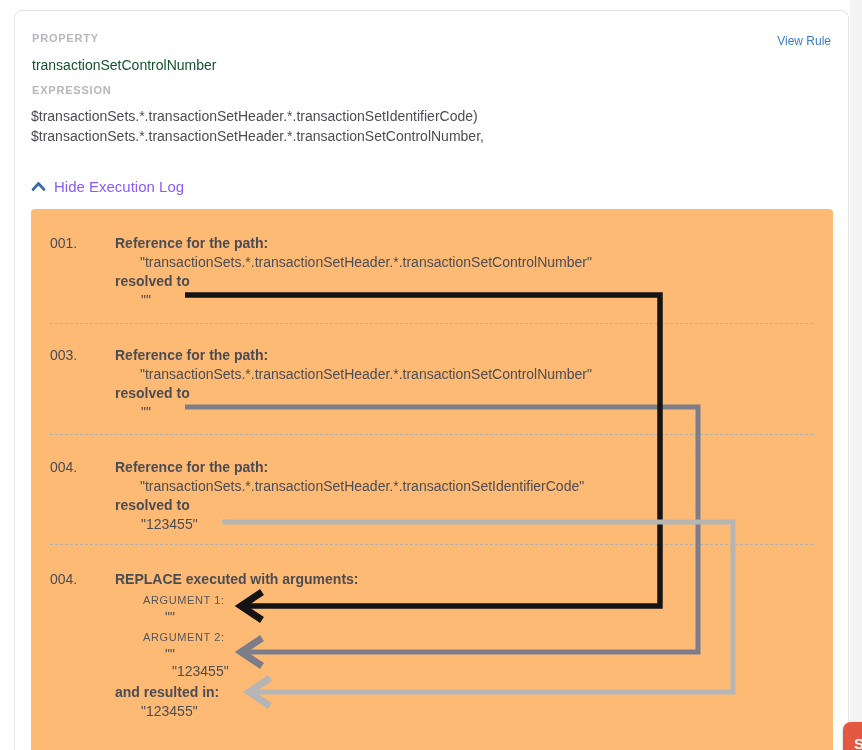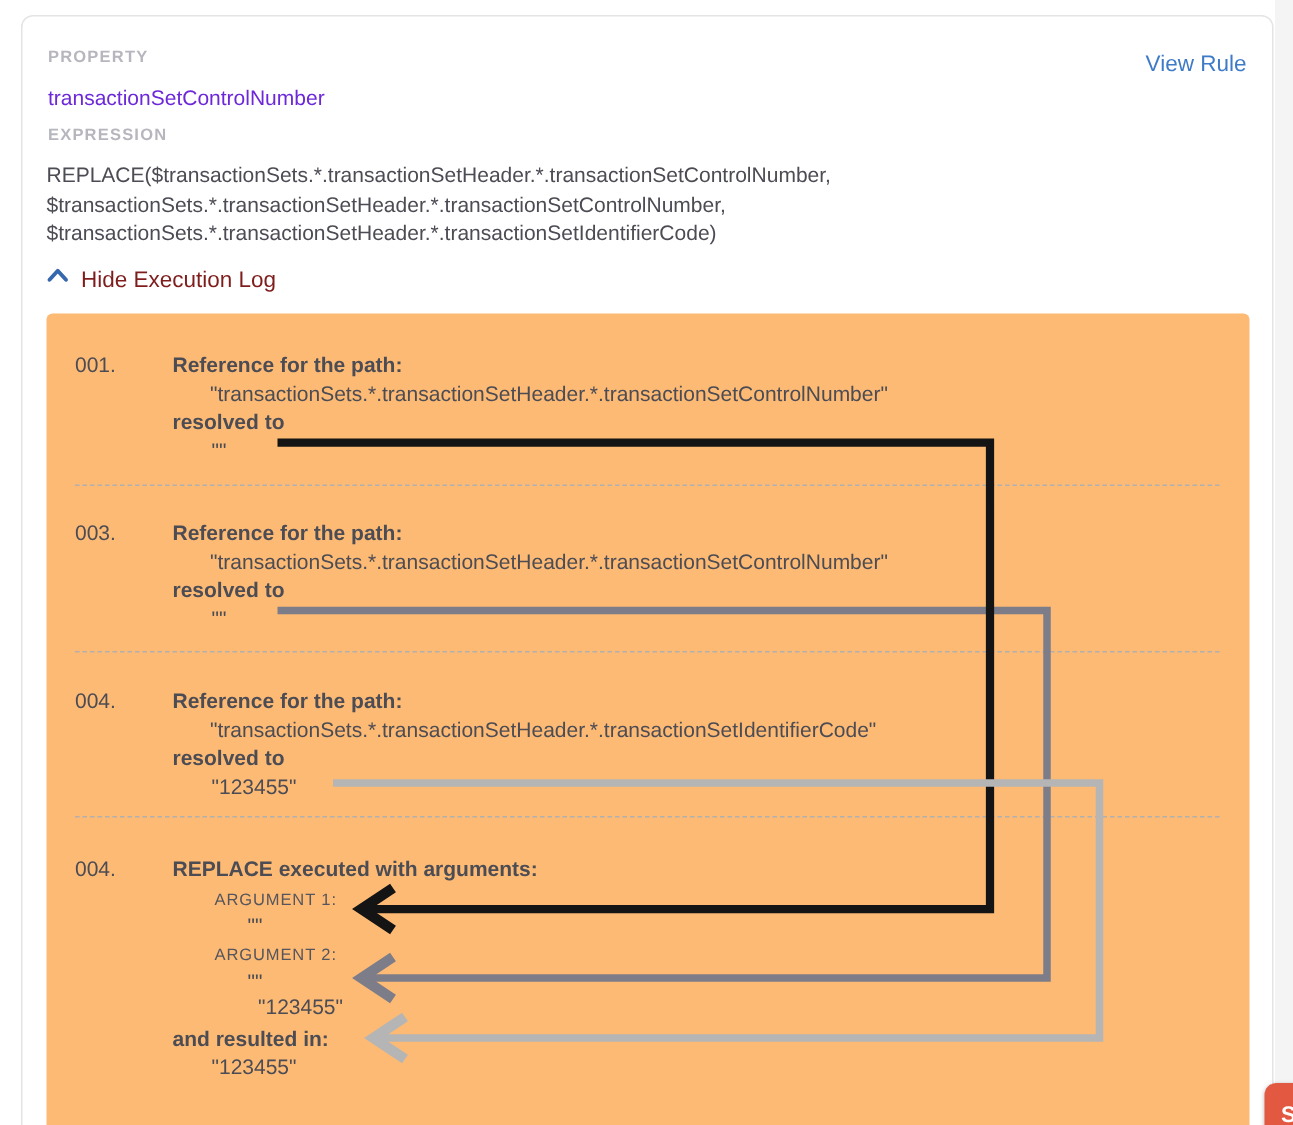--- a/index.html
+++ b/index.html
@@ -6,28 +6,28 @@
   html,body { width:862px; height:750px; overflow:hidden; background:#ffffff;
     font-family:"Liberation Sans","DejaVu Sans",sans-serif; color:#4c4c54; }
   .page { position:relative; width:862px; height:750px;padding-left:25px; }
   .outer-strip { position:absolute; left:850px; top:0; width:12px; height:750px; background:#f4f4f4; }
 
   .card { position:absolute; left:14px; top:10px; width:835px; height:770px;
     background:#ffffff; border:1px solid #e4e4e4; border-radius:8px; }
 
   .small-label { position:absolute; font-size:11px; font-weight:700; letter-spacing:0.8px;
     color:#b6b6be; }
-  .prop-value { position:absolute; left:17px; top:46px; font-size:14px; color:#6d28d9; }
+  .prop-value { position:absolute; left:17px; top:46px; font-size:14px; color:#14532d; }
   .expr { position:absolute; left:16px; top:96px; font-size:14px; line-height:19.5px; color:#4c4c54; }
 
-  .view-rule { position:absolute; right:17px; top:23px; font-size:15px; color:#3d7bc7;
+  .view-rule { position:absolute; right:17px; top:23px; font-size:12px; color:#3d7bc7;
     text-decoration:none; cursor:pointer; }
 
-  .log-toggle { position:absolute; left:16px; top:167px; display:flex; 
-    gap:8px; font-size:15px; color:#7f1d1d; cursor:pointer; text-decoration:none; }
+  .log-toggle { position:absolute; left:16px; top:167px; display:flex; align-items:center;
+    gap:8px; font-size:15px; color:#8b5cf6; cursor:pointer; text-decoration:none; }
   .log-toggle svg { display:block; }
 
   .log-panel { position:absolute; left:16px; top:198px; width:802px; height:618px;
     background:#fdba74; border-radius:4px; overflow:hidden; }
 
   .entry { position:absolute; left:19px; right:12px; font-size:14px; line-height:19px; }
   .entry .num { position:absolute; left:0; top:0; }
   .entry .body { margin-left:65px; }
   .entry .title { font-weight:700; color:#4c4c54; }
   .entry .path { padding-left:25px; }
@@ -58,23 +58,22 @@
 <div class="page">
   <div class="outer-strip"></div>
 
   <div class="card">
 
     <div class="small-label" style="left:17px; top:21px;">PROPERTY</div>
     <div class="prop-value">transactionSetControlNumber</div>
 
     <div class="small-label" style="left:17px; top:73px;">EXPRESSION</div>
     <div class="expr">
-      <div>REPLACE($transactionSets.*.transactionSetHeader.*.transactionSetControlNumber,</div>
+      <div>$transactionSets.*.transactionSetHeader.*.transactionSetIdentifierCode)</div>
       <div>$transactionSets.*.transactionSetHeader.*.transactionSetControlNumber,</div>
-      <div>$transactionSets.*.transactionSetHeader.*.transactionSetIdentifierCode)</div>
     </div>
 
     <a class="view-rule">View Rule</a>
 
     <a class="log-toggle">
       <span>
         <svg width="15" height="11" viewBox="0 0 15 11">
           <polyline points="2,8.5 7.5,2.5 13,8.5" fill="none" stroke="#3668ad" stroke-width="2.6" stroke-linecap="round" stroke-linejoin="round"></polyline>
         </svg>
       </span>

